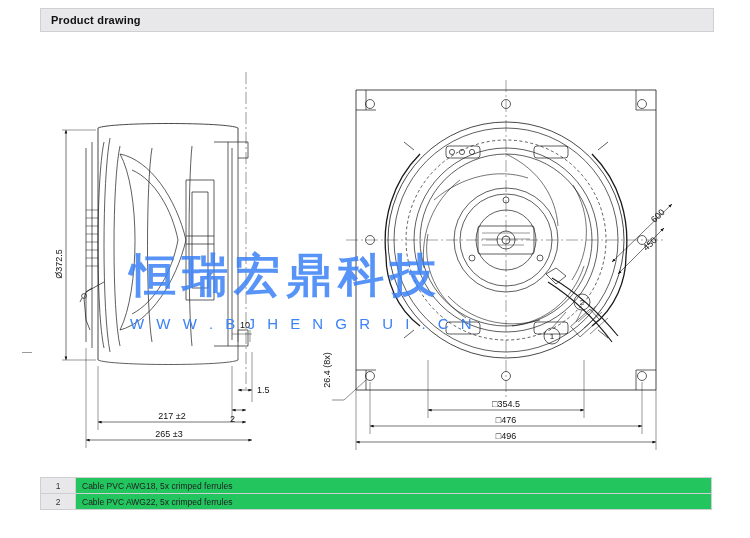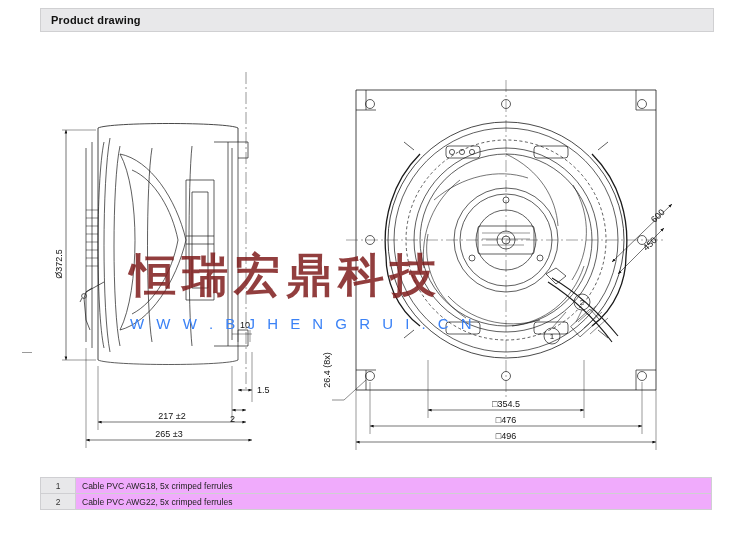--- a/index.html
+++ b/index.html
@@ -26,41 +26,41 @@
   
   .canvas{position:absolute;left:0;top:30px;width:750px;height:430px;}
   .canvas svg{display:block;}
 
   
   .watermark{
     position:absolute;left:130px;top:245px;width:470px;height:110px;
     pointer-events:none;user-select:none;
   }
   .wm-main{
-    font-size:46px;font-weight:bold;color:#7f1d1d;opacity:.85;
+    font-size:46px;font-weight:bold;color:#3b82f6;opacity:.85;
     letter-spacing:6px;white-space:nowrap;
     font-family:"DejaVu Sans", sans-serif;
   }
   .wm-sub{
     margin-top:8px;font-size:15px;color:#3b82f6;letter-spacing:4px;white-space:nowrap;
   }
 
   
   .legend{
     position:absolute;left:40px;top:477px;width:672px;
     border-collapse:collapse;font-size:8.5px;
   }
   .legend td{
     border:1px solid #cfcfd2;height:15px;padding:0 6px;vertical-align:middle;
     color:#222;
   }
   .legend td.num{
     width:22px;background:#e8e8ea;text-align:center;color:#333;
   }
-  .legend td.desc{background:#f0abfc;}
+  .legend td.desc{background:#22c55e;}
 
   
   .edge-tick{
     position:absolute;left:22px;top:352px;width:10px;height:1px;background:#9a9a9a;
   }
   text{font-family:"Liberation Sans", sans-serif;}
 </style>
 </head>
 <body>
 

